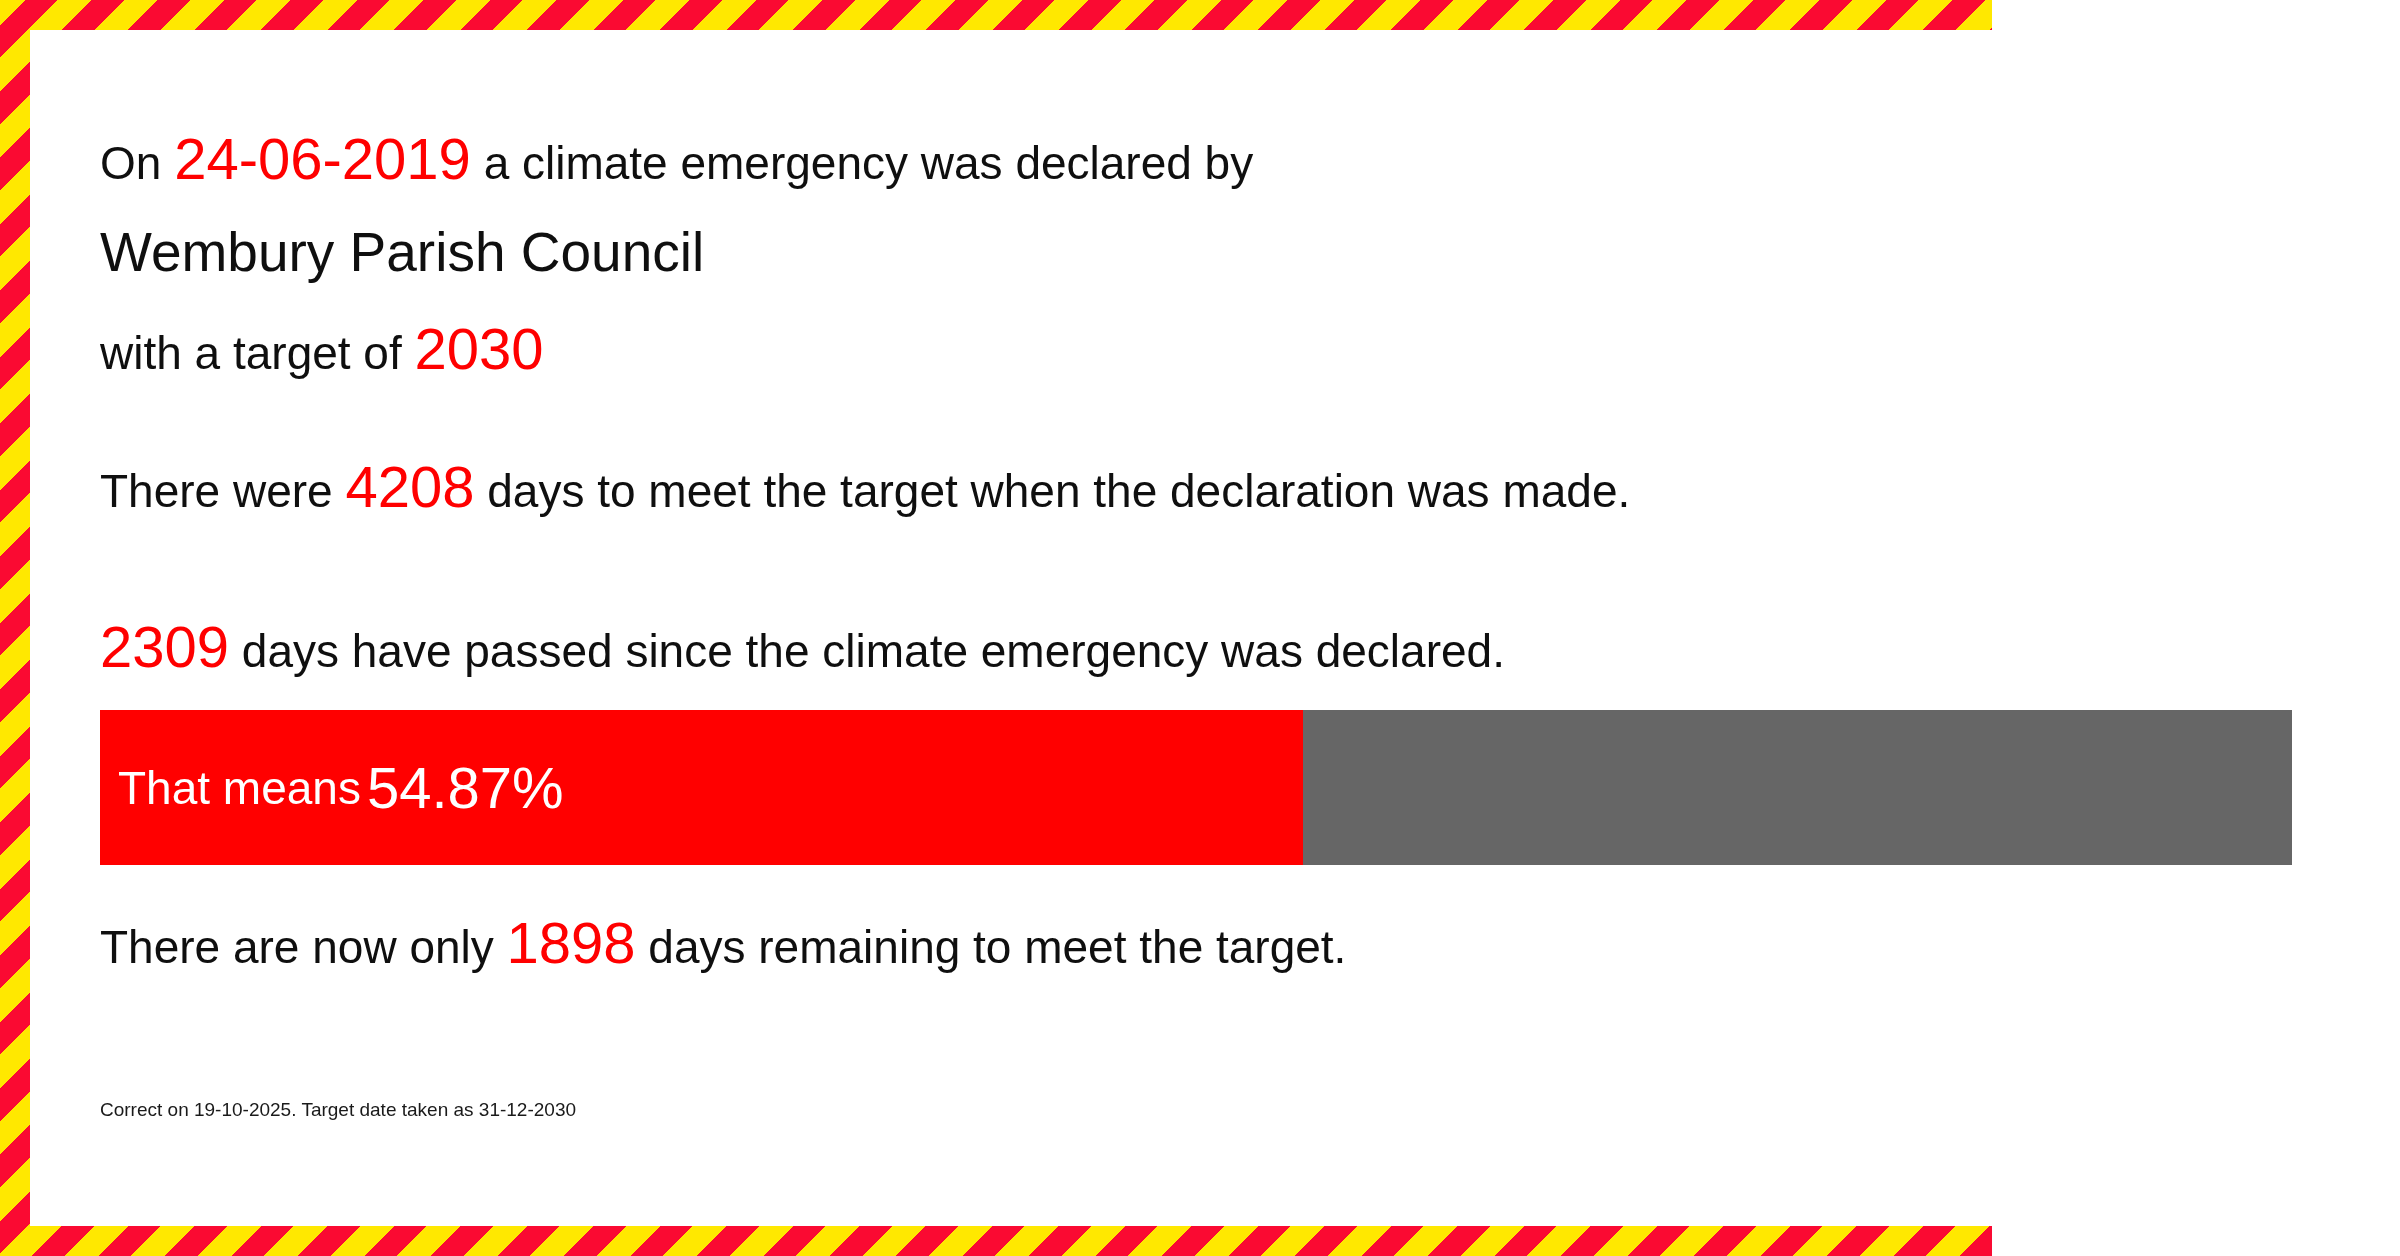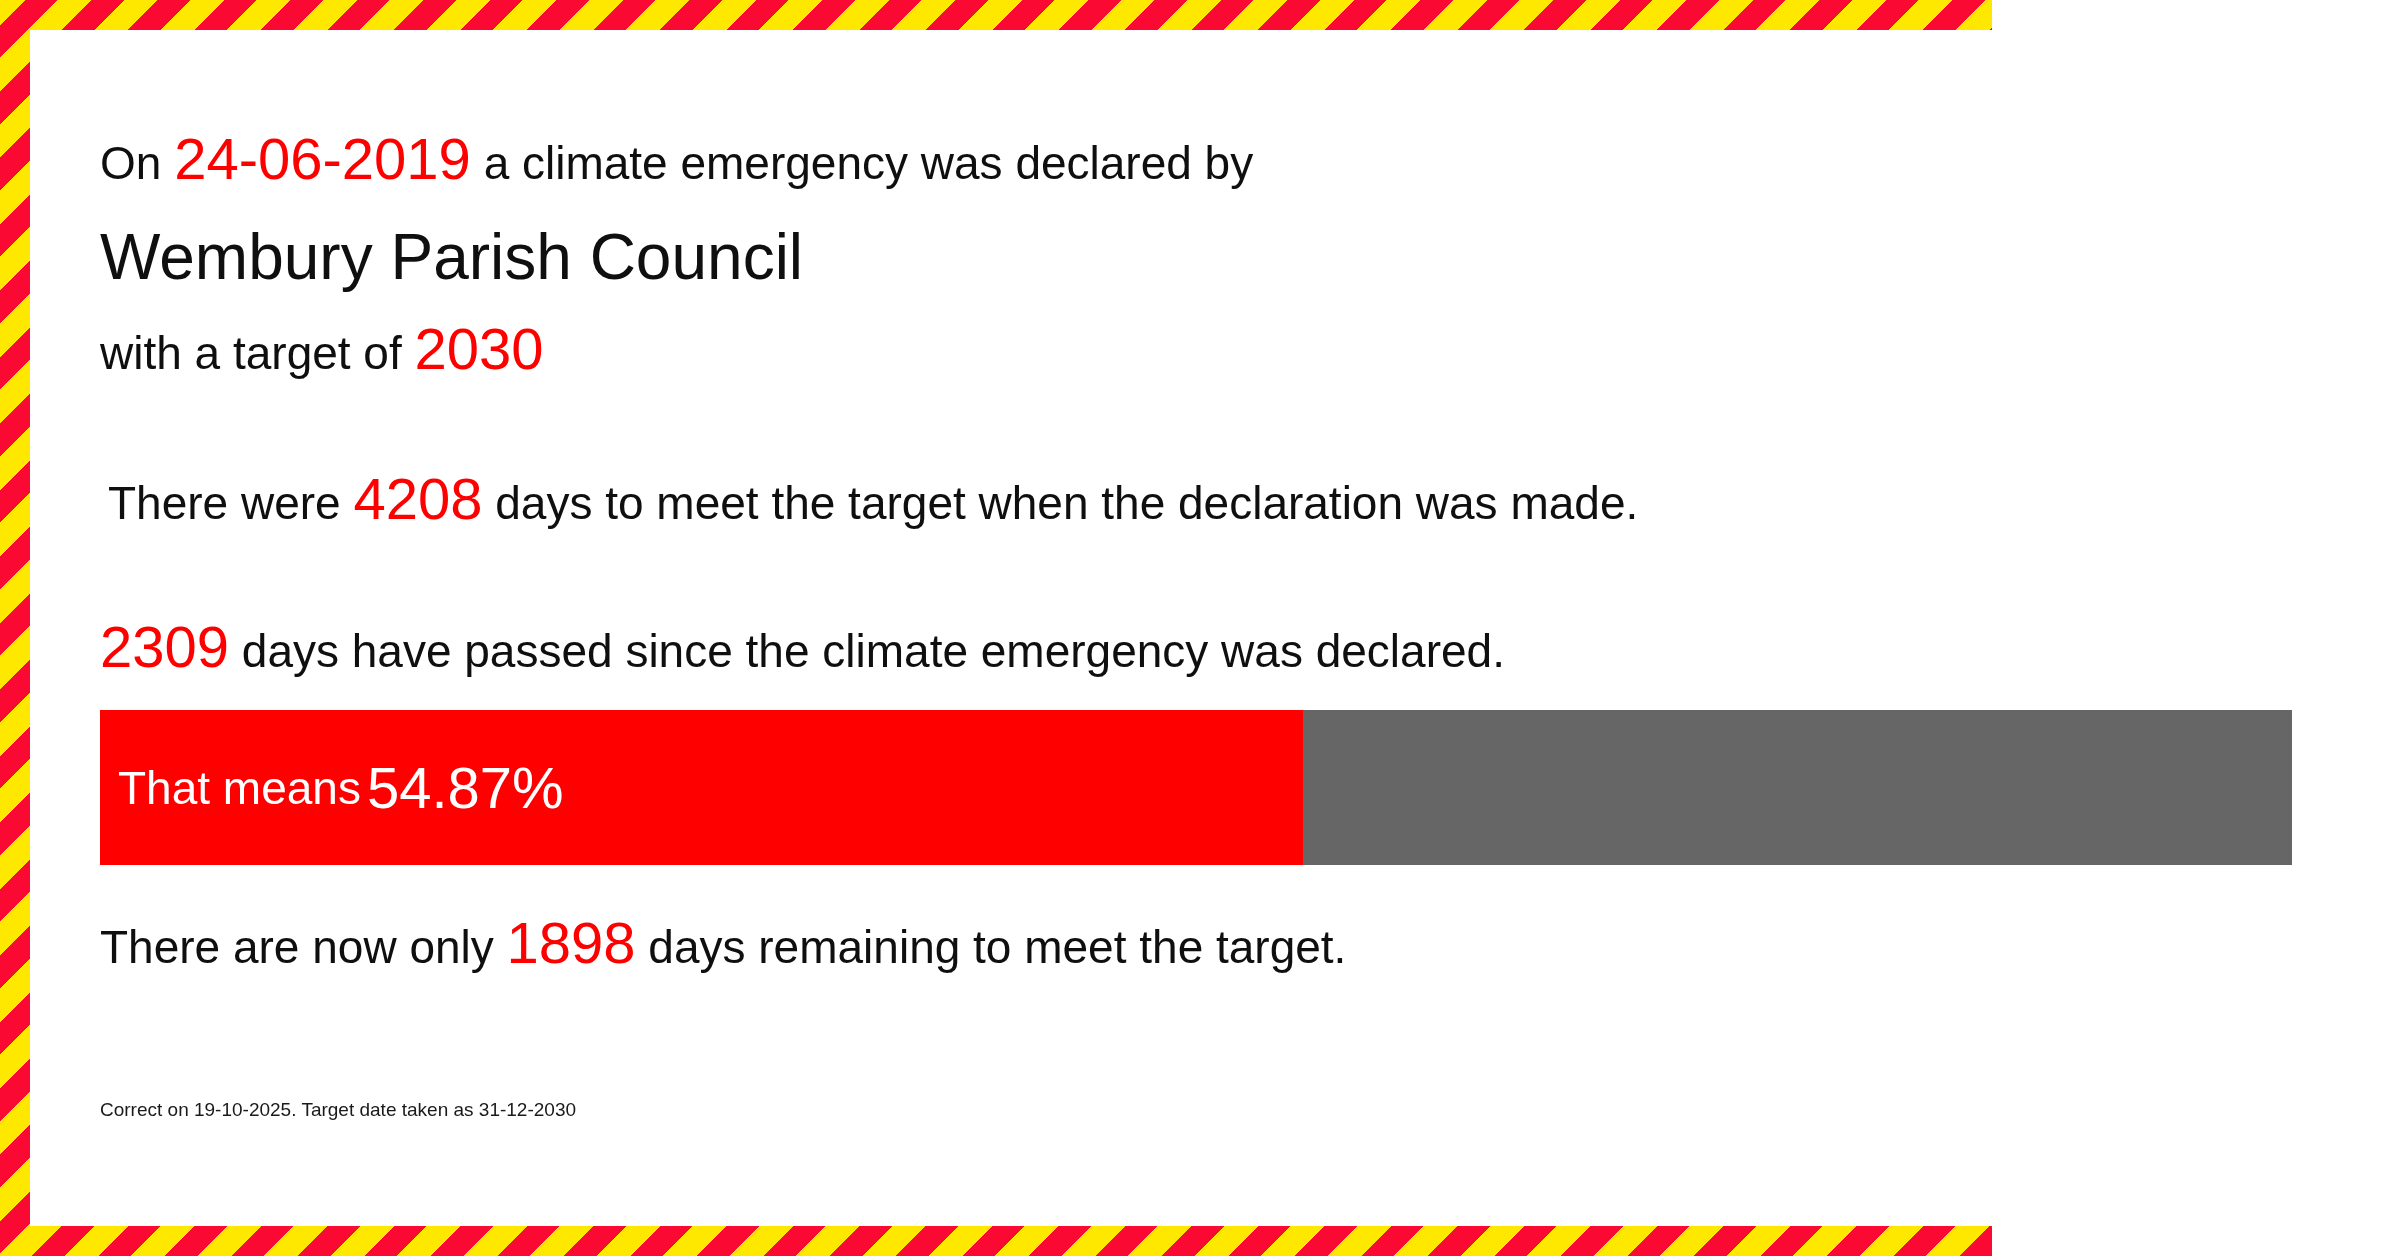--- a/index.html
+++ b/index.html
@@ -62,37 +62,36 @@
     top: 100px;
     font-size: 46px;
   }
   #line-declared .hl {
     font-size: 58px;
   }
 
   
   #line-council {
     top: 195px;
-    font-size: 64px;
+    font-size: 55px;
   }
 
   
   #line-target {
     top: 290px;
     font-size: 46px;
   }
   #line-target .hl {
     font-size: 58px;
   }
 
   
   #line-original {
-    top: 440px;
-    font-size: 46px;
-    margin-left: 8px;
+    top: 428px;
+    font-size: 46px;
   }
   #line-original .hl {
     font-size: 58px;
   }
 
   
   #line-passed {
     top: 588px;
     font-size: 46px;
   }

